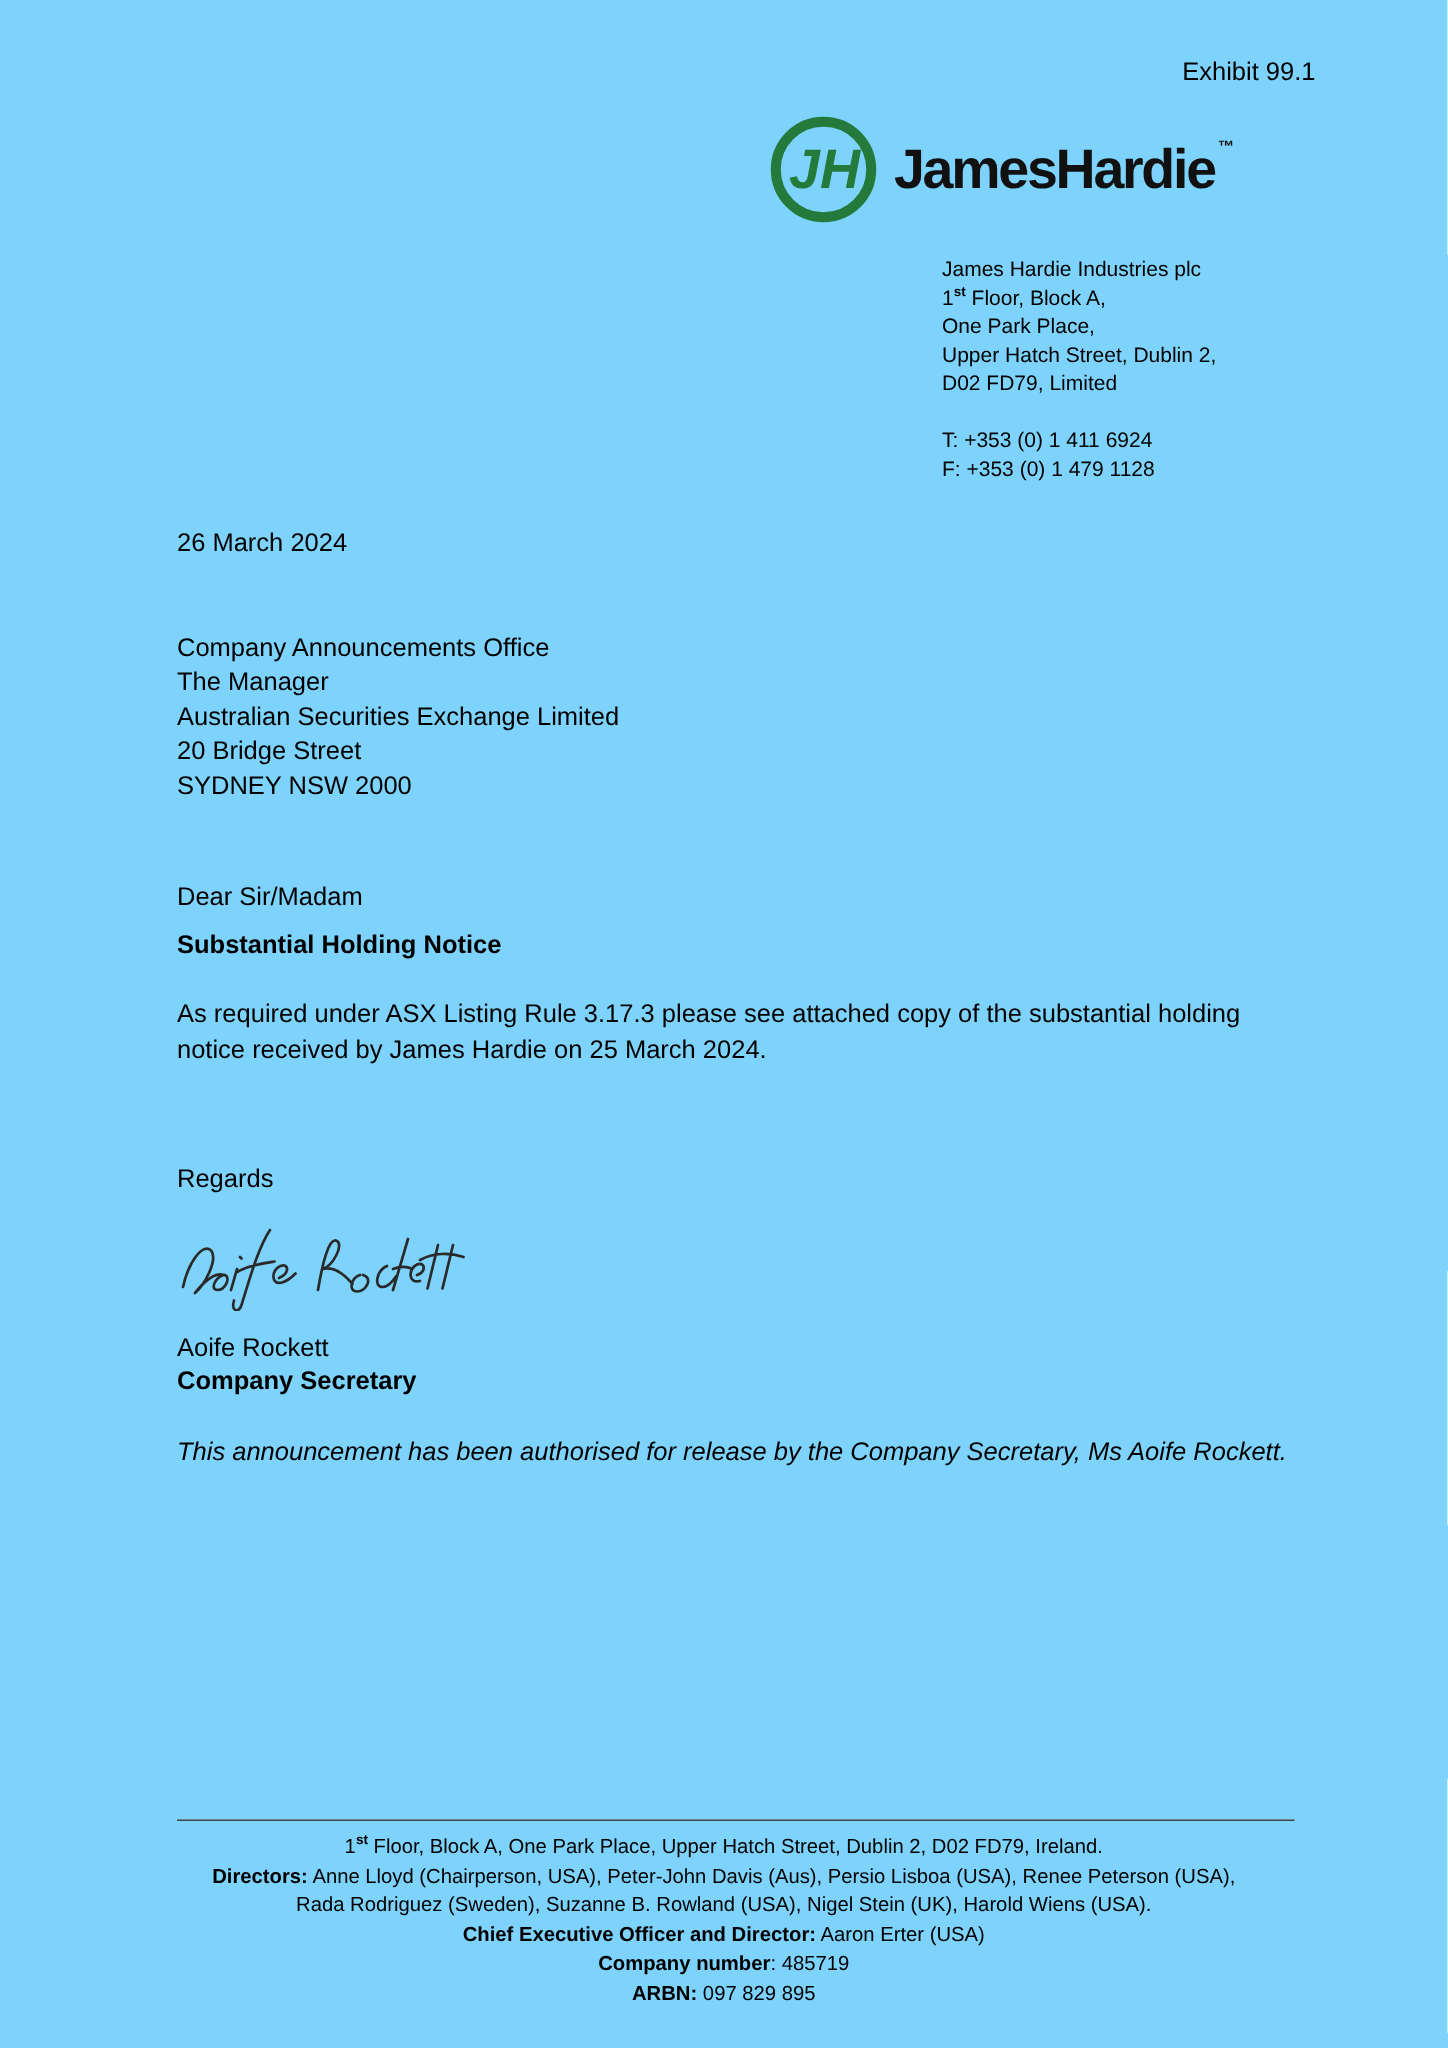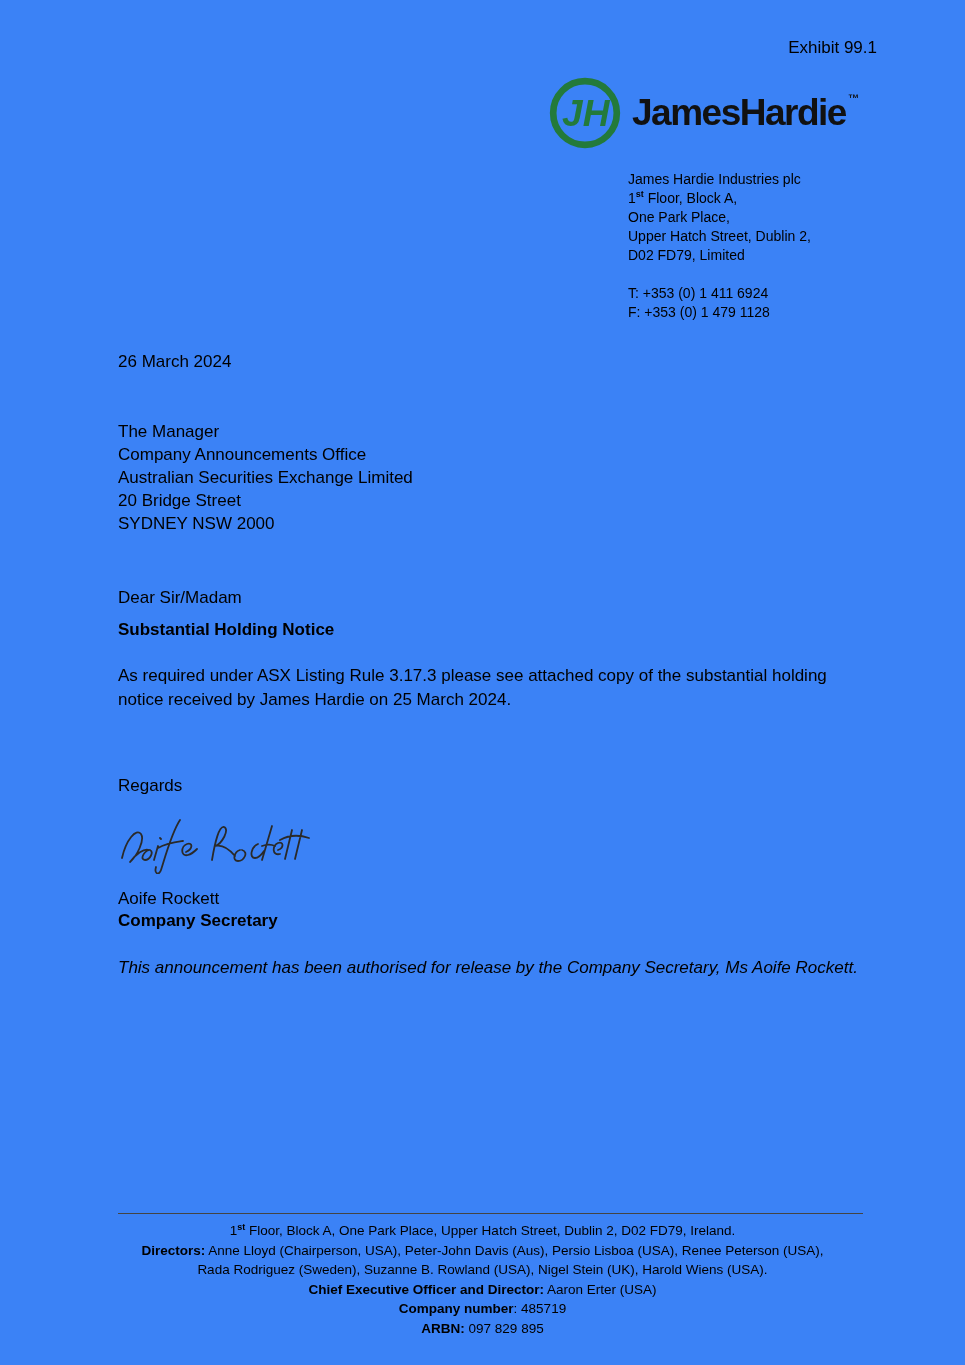--- a/index.html
+++ b/index.html
@@ -2,35 +2,35 @@
 <html><head>
 <meta charset="utf-8">
 <style>
   * { margin: 0; padding: 0; box-sizing: border-box; }
   html, body { background: #ffffff; }
   .page {
     position: relative;
     width: 965px;
     height: 1365px;
     margin: 0 auto;
-    background: #3b82f6;
+    background: #7dd3fc;
     font-family: "Liberation Sans", sans-serif;
     color: #000000;
     overflow: hidden;
   }
   .exhibit {
     position: absolute;
     top: 38px;
     right: 88px;
     font-size: 17px;
   }
   .logo-row {
     position: absolute;
     top: 76px;
-    left: 548px;
+    left: 512px;
     display: flex;
     align-items: flex-start;
     gap: 10px;
   }
   .logo-mark { width: 74px; height: 74px; display: block; }
   .brand-wrap { display: flex; align-items: flex-start; }
   .brand {
     font-size: 37px;
     font-weight: bold;
     letter-spacing: -1.5px;
@@ -168,22 +168,22 @@
     <div>D02 FD79, Limited</div>
     <div class="sender-phones">
       <div>T: +353 (0) 1 411 6924</div>
       <div>F: +353 (0) 1 479 1128</div>
     </div>
   </div>
 
   <div class="date-line">26 March 2024</div>
 
   <div class="recipient-block">
+    <div>Company Announcements Office</div>
     <div>The Manager</div>
-    <div>Company Announcements Office</div>
     <div>Australian Securities Exchange Limited</div>
     <div>20 Bridge Street</div>
     <div>SYDNEY NSW 2000</div>
   </div>
 
   <div class="salutation">Dear Sir/Madam</div>
 
   <div class="subject">Substantial Holding Notice</div>
 
   <div class="body-para">As required under ASX Listing Rule 3.17.3 please see attached copy of the substantial holding notice received by James Hardie on 25 March 2024.</div>

